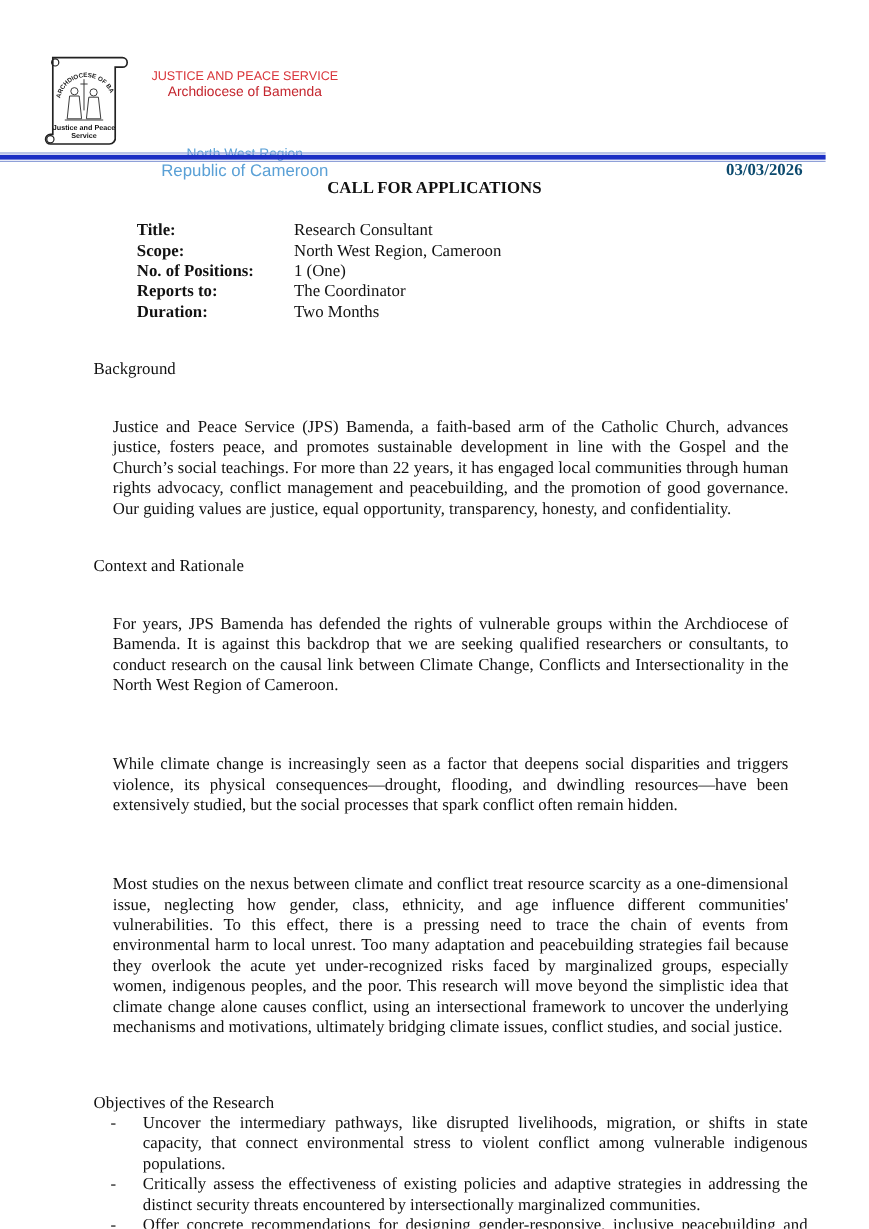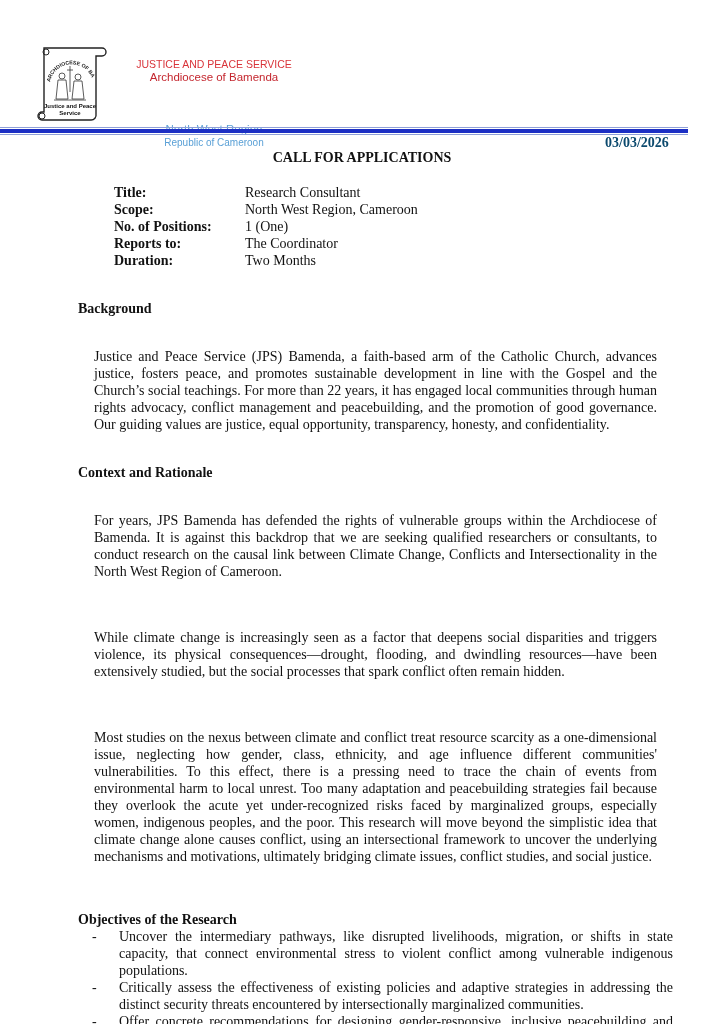--- a/index.html
+++ b/index.html
@@ -1,36 +1,36 @@
 <!DOCTYPE html>
 <html><head>
 <meta charset="utf-8">
 <style>
   html, body { margin:0; padding:0; background:#fff; }
   body { width:724px; height:1024px; position:relative; overflow:hidden;
          font-family:"Liberation Serif", serif; color:#111; }
   .logo { position:absolute; left:36px; top:44px; width:72px; height:80px; }
-  .letterhead { position:absolute; left:134px; top:58px; width:160px; text-align:center;
+  .letterhead { position:absolute; left:124px; top:58px; width:160px; text-align:center;
                 font-family:"Liberation Sans", sans-serif; line-height:13px; }
   .lh1 { color:#d9343a; font-size:10.5px; }
   .lh2 { color:#c4262e; font-size:11.5px; }
   .lh3 { color:#5aa0d6; font-size:11.5px;margin-top:39px; }
-  .lh4 { color:#5aa0d6; font-size:10px; }
+  .lh4 { color:#5aa0d6; font-size:14px; }
   .rule { position:absolute; left:0; width:688px; }
   .rule.a { top:127px; height:1px; background:#8fa0d8; }
   .rule.b { top:129px; height:4px; background:#1c2fc4; }
   .rule.c { top:134px; height:1px; background:#8fa0d8; }
   .date { position:absolute; left:605px; top:135px; color:#0c4a6e; font-weight:bold; font-size:14px; }
   .doc-title { position:absolute; left:0; width:724px; top:150px; text-align:center;
                font-weight:bold; font-size:14px; }
   .meta { position:absolute; left:78px; top:184px; font-size:14px; line-height:17px;margin-left:36px; }
   .meta .row { display:flex; }
   .meta .k { width:131px; font-weight:bold; }
   .content { position:absolute; left:78px; top:300px; width:595px; font-size:14px; line-height:17px; }
-  .h { font-weight:bold; margin:0; }
+  .h { font-weight:normal; margin:0; }
   p { margin:16px; text-align:justify; }
   .gap-s { height:15px; } .gap-m { height:17px; } .gap-l { height:30px; }
   ul.obj { list-style:none; margin:0; padding:0; }
   ul.obj li { position:relative; padding-left:41px; text-align:justify; }
   ul.obj li .dash { position:absolute; left:14px; top:0; }
 </style>
 </head>
 <body>
 
 <div class="logo">

